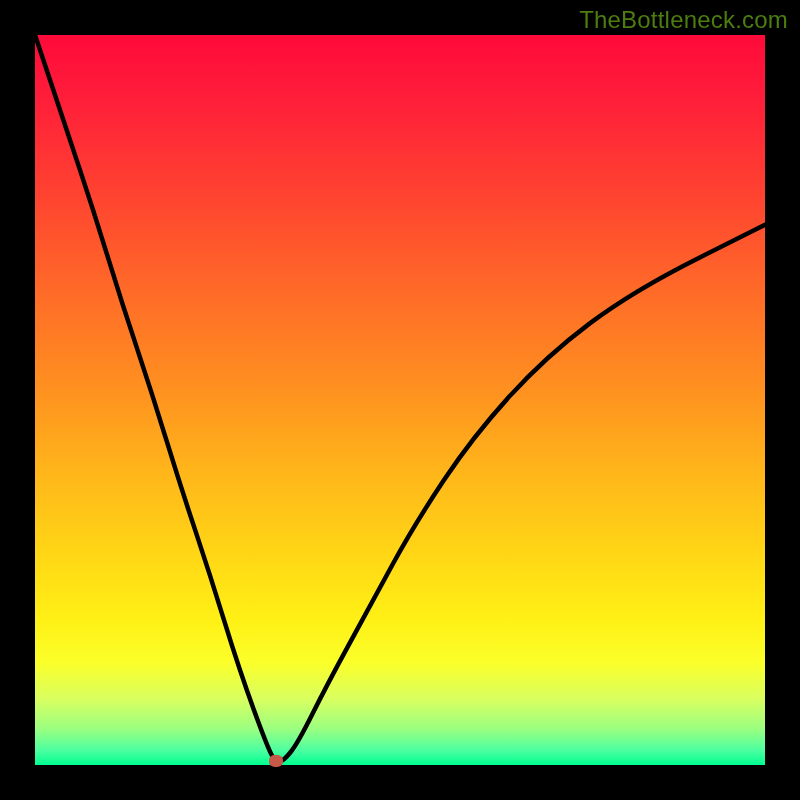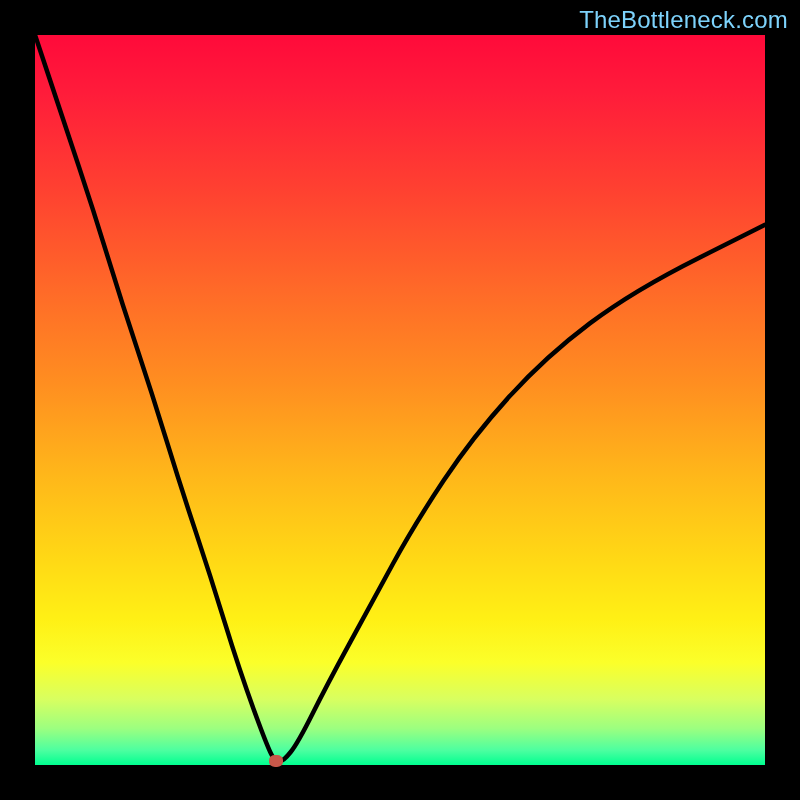--- a/index.html
+++ b/index.html
@@ -35,21 +35,21 @@
       #fbff2a 86%,
       #d8ff60 91%,
       #9cff80 95%,
       #4cffa0 98%,
       #00ff90 100%);
   }
   .watermark {
     position: absolute;
     top: 6px;
     right: 12px;
-    color: #7dd3fc;
+    color: #4d7c0f;
     font-size: 24px;
     font-weight: 500;
     letter-spacing: 0.2px;
     z-index: 5;
   }
   svg.curve {
     position: absolute;
     left: 0;
     top: 0;
     width: 730px;

